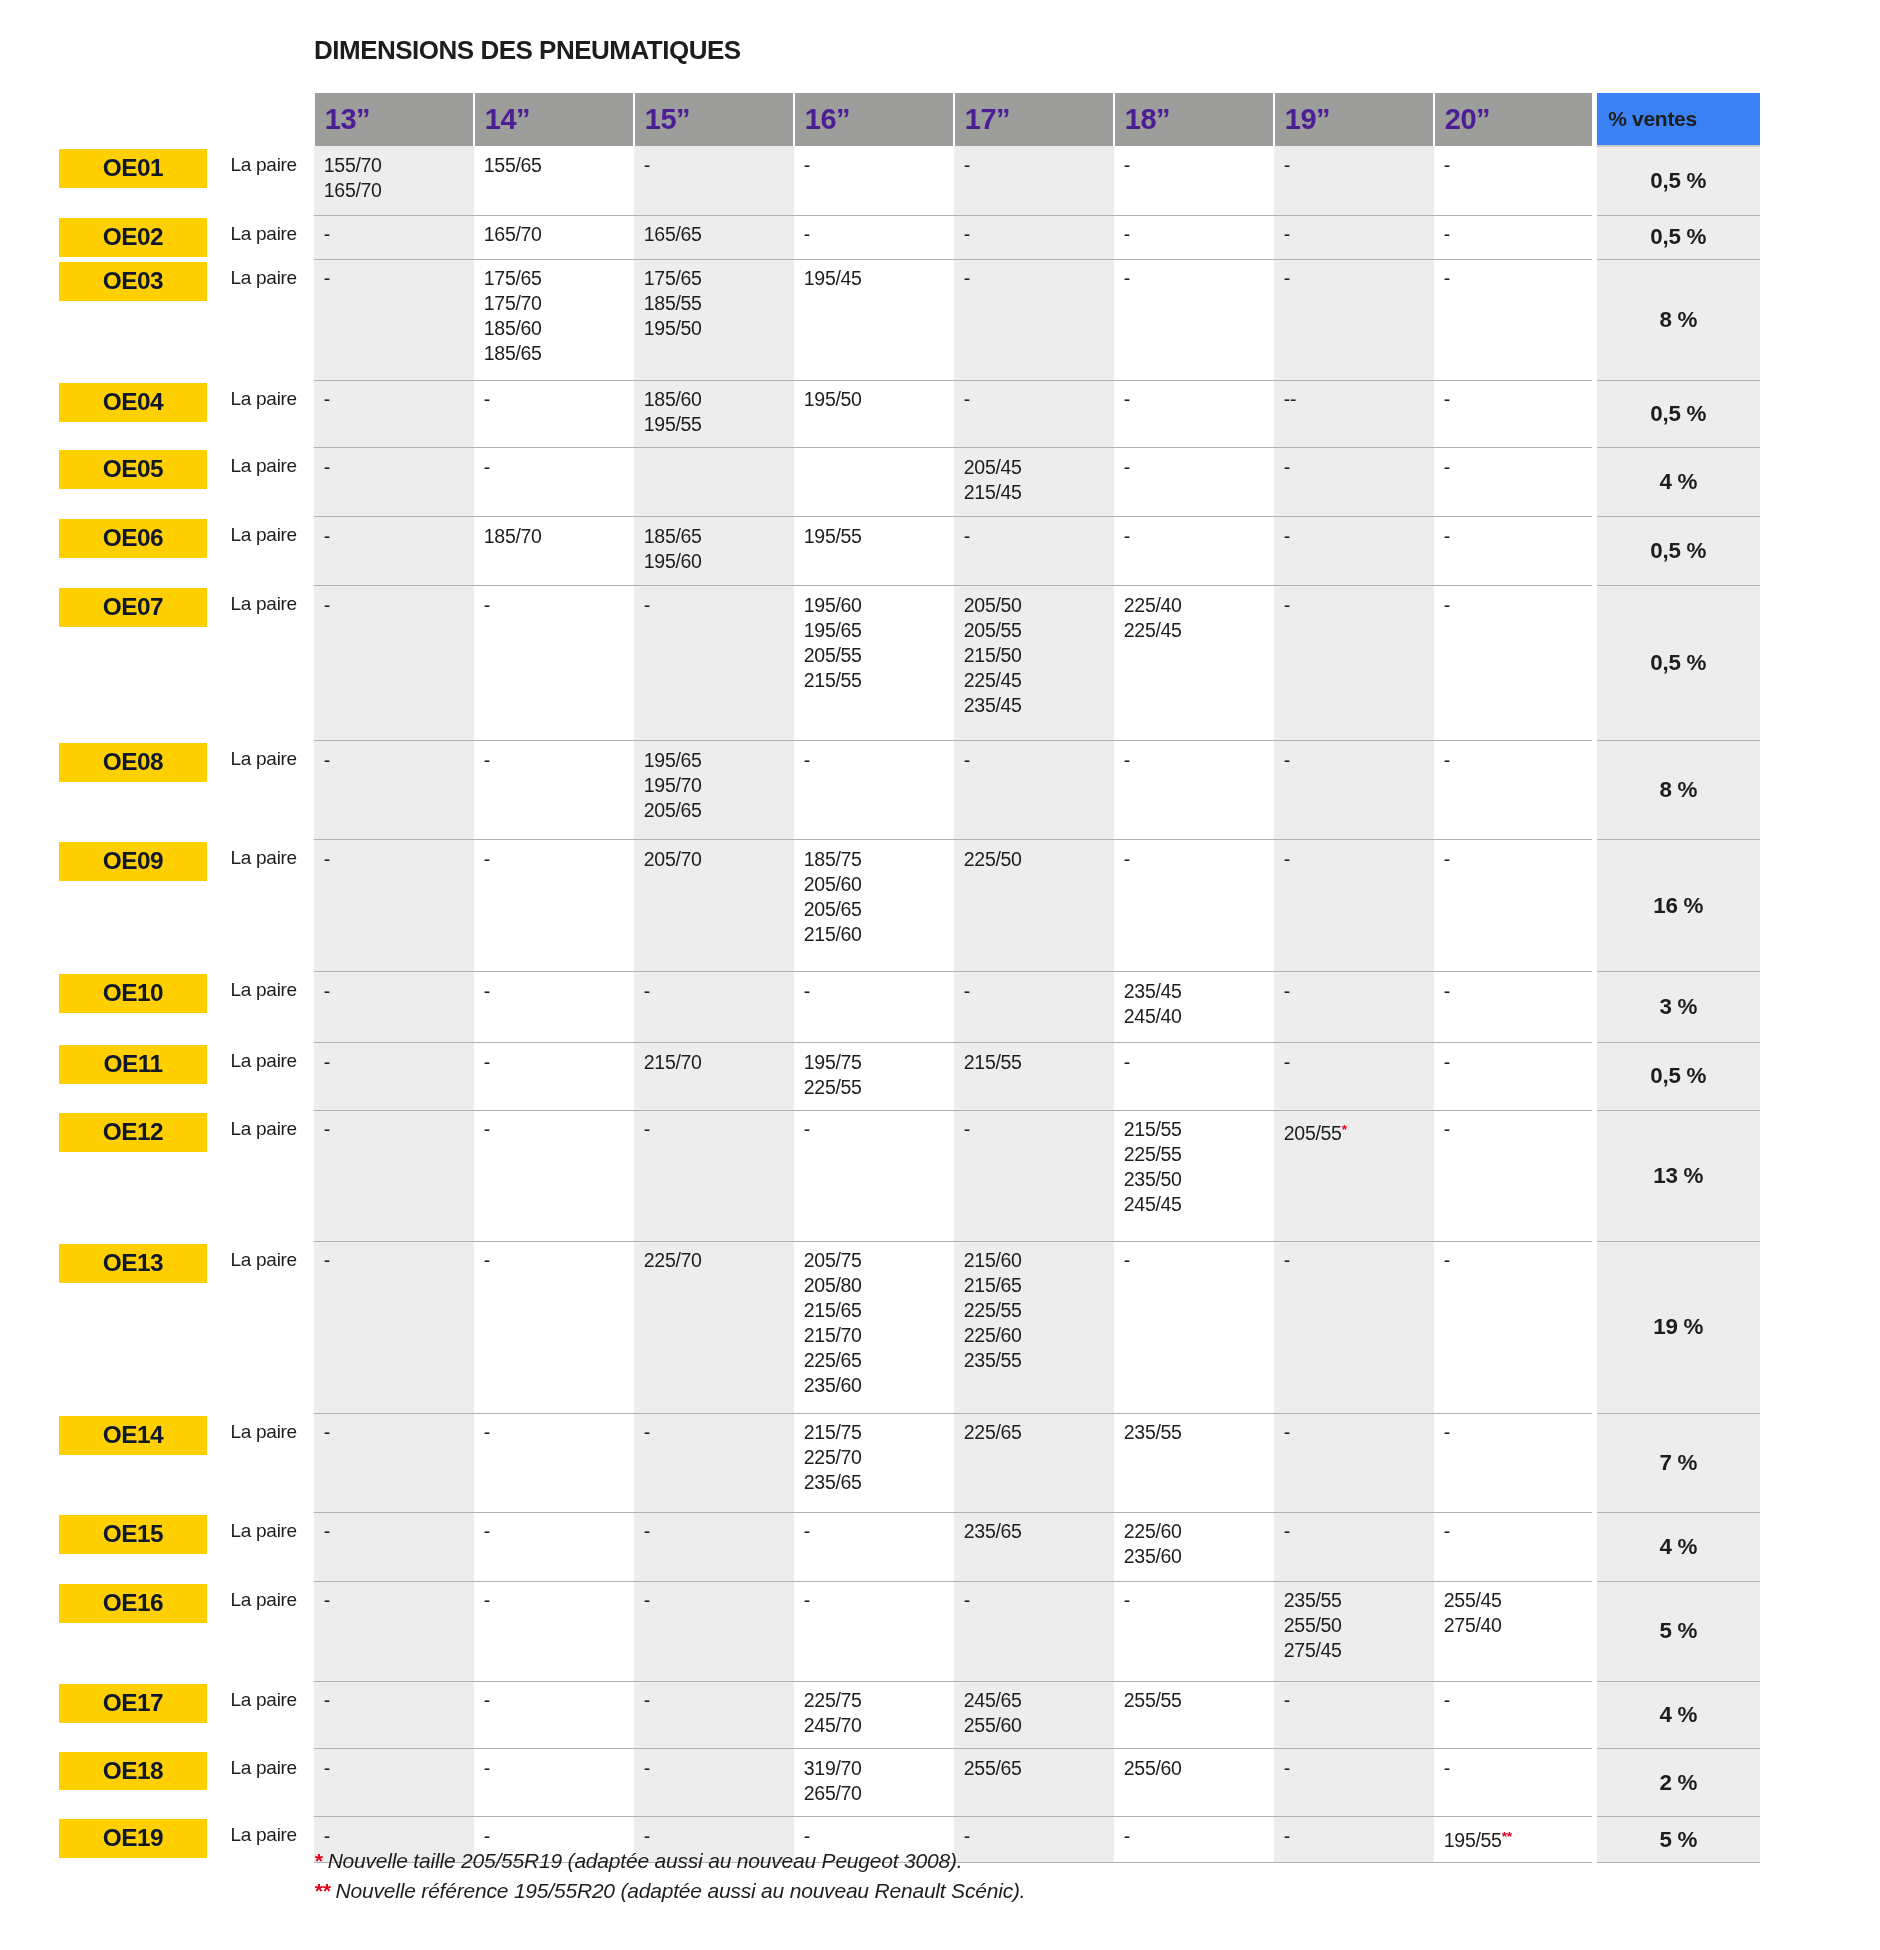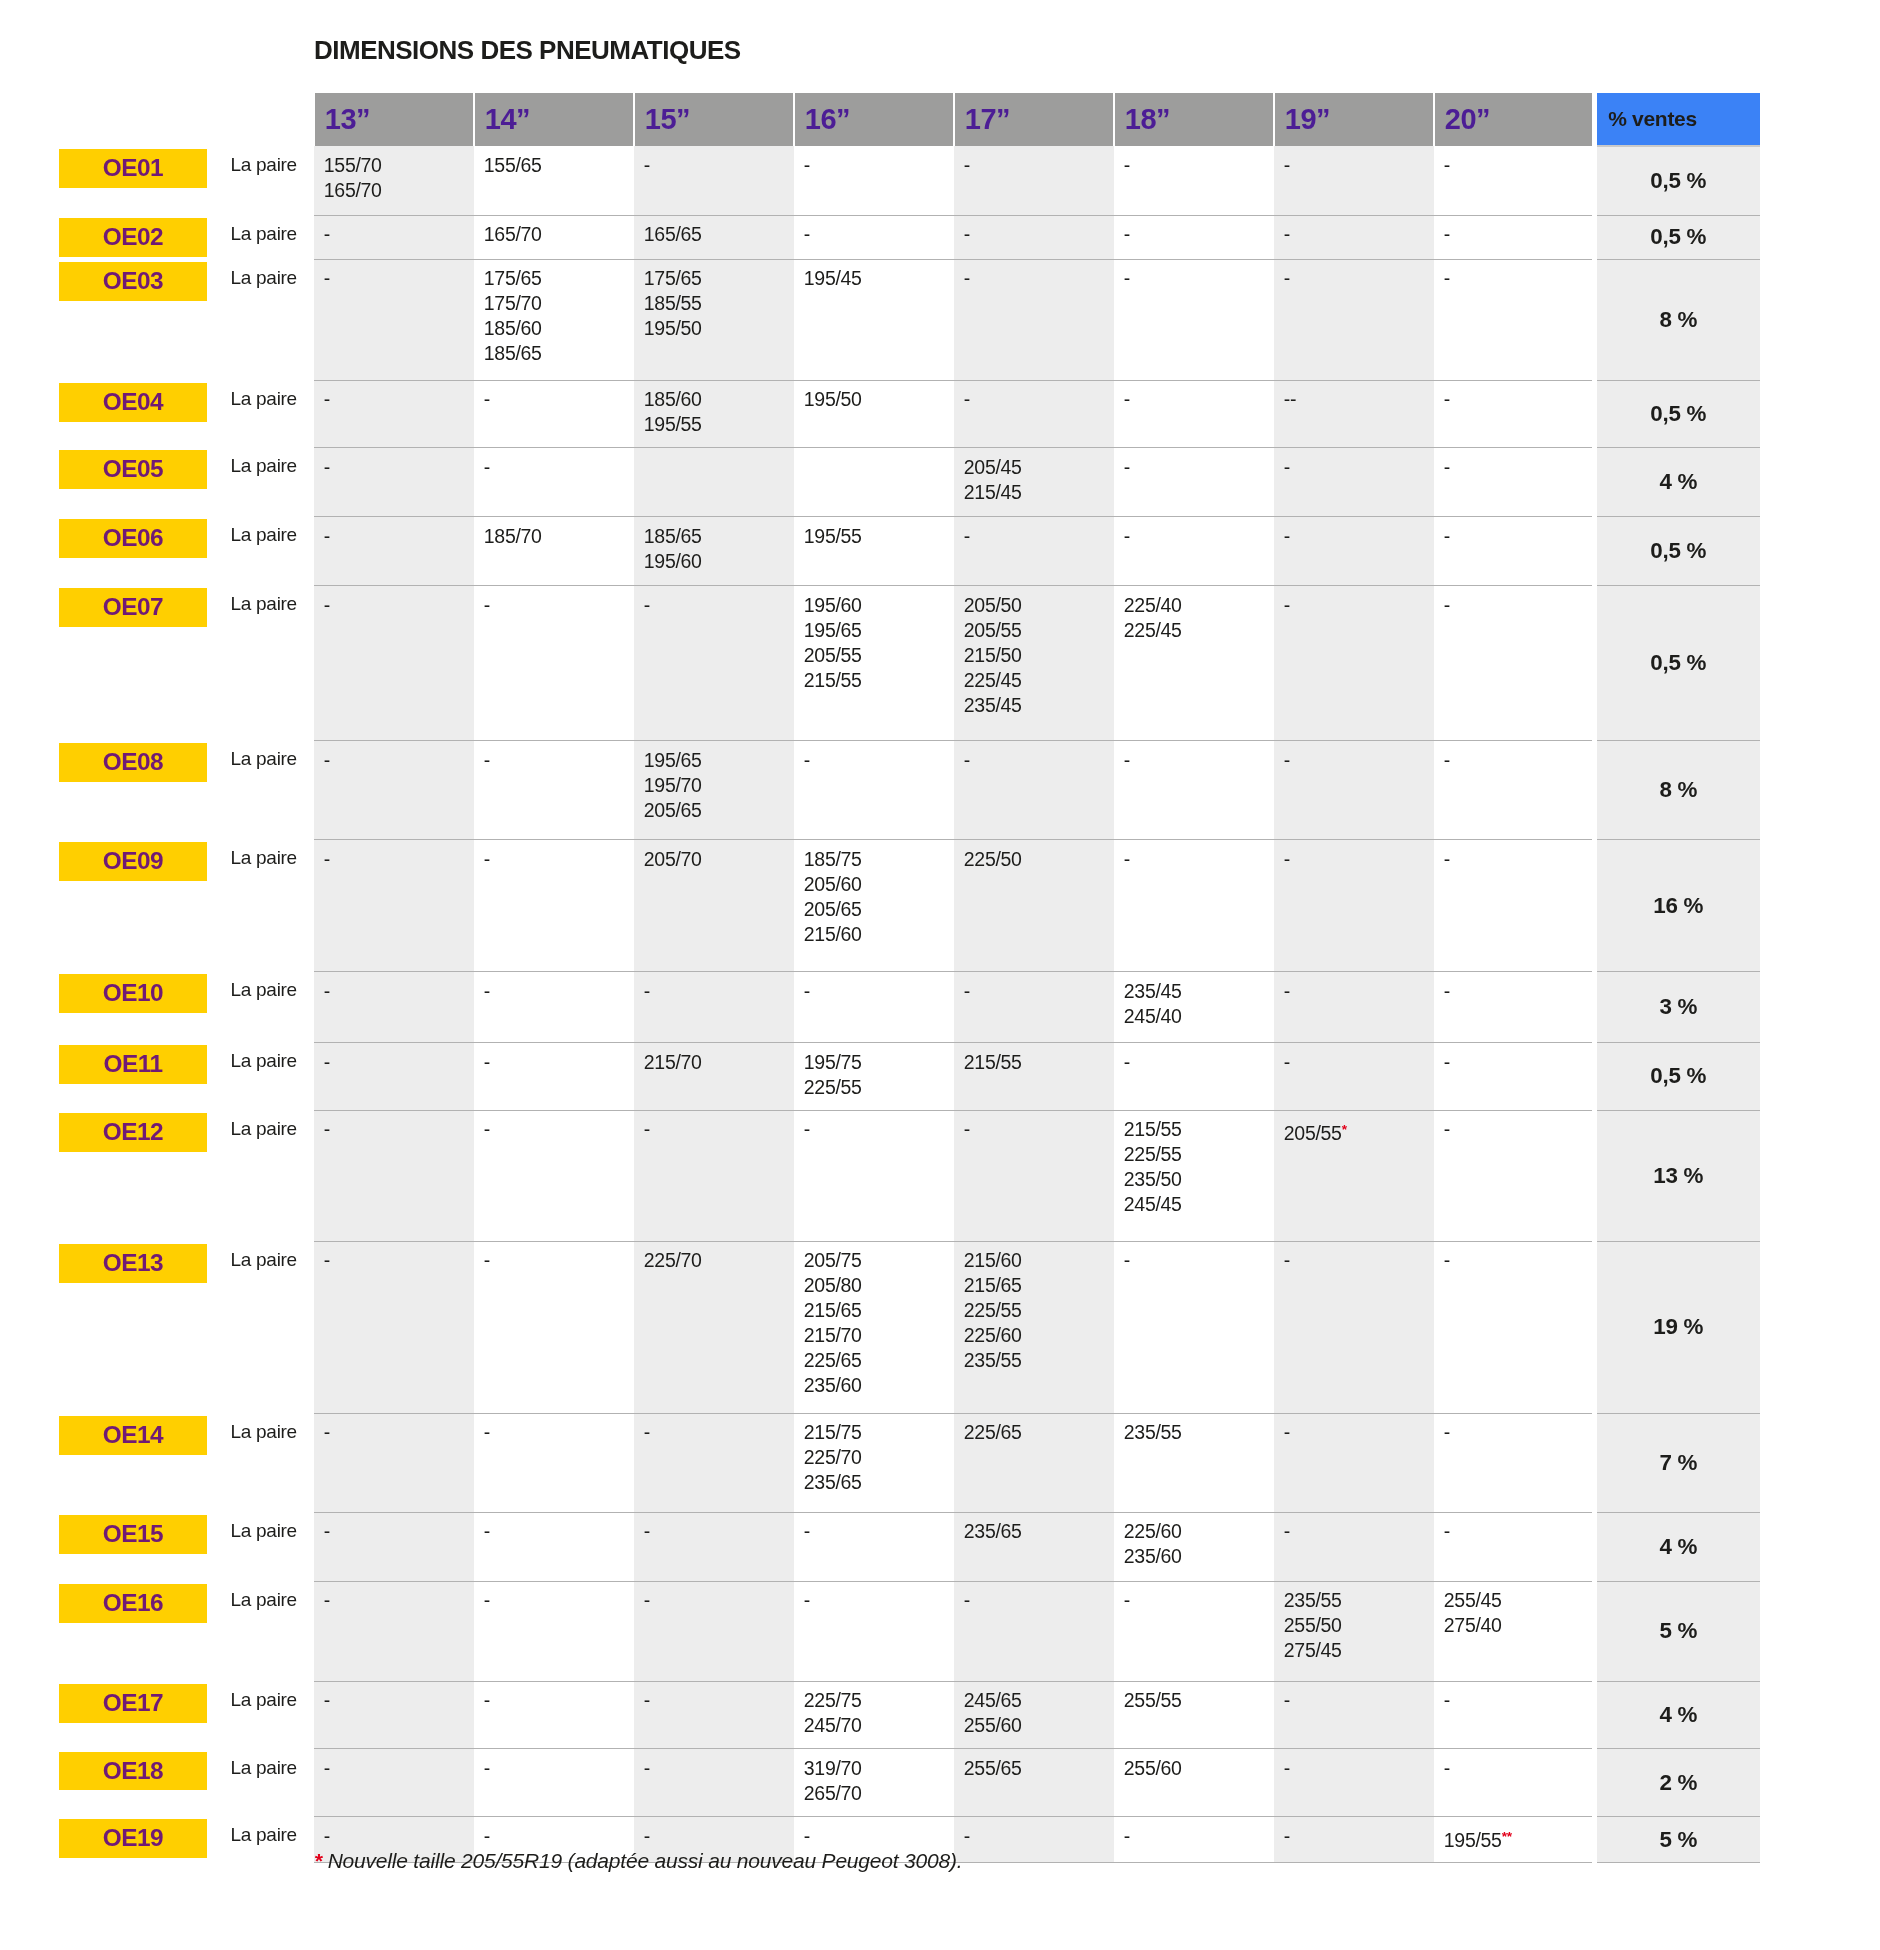--- a/index.html
+++ b/index.html
@@ -40,21 +40,21 @@
   th.pct-h{
     background:#3b82f6;color:var(--ink);text-align:left;font-size:21px;
     padding-left:11.7px;border-left:5.9px solid #fff;
     border-bottom:2px solid #c9c9c9;letter-spacing:-0.3px;
   }
 
   tbody td{vertical-align:top;padding:0;}
   td.badge-cell{padding-top:2.9px;}
   .badge{
     display:block;width:148px;box-sizing:border-box;
-    background:var(--yellow);color:#701a75;
+    background:var(--yellow);color:#0f172a;
     font-size:24.4px;font-weight:700;text-align:center;
     padding:4.9px 0 5.9px 0;letter-spacing:-0.5px;
   }
   td.pair-cell{font-size:19px;padding:7.8px 0 0 15.6px;letter-spacing:-0.3px;}
   td.size-cell{
     font-size:19.5px;line-height:25px;letter-spacing:-0.3px;
     padding:6.8px 0 9.8px 9.8px;
     border-top:1px solid var(--line);
   }
   tbody tr:first-child td.size-cell{border-top:none;}
@@ -742,16 +742,17 @@
           <td class="size-cell">
             <span class="size-line">195/55<span class="star">**</span></span>
           </td>
           <td class="pct-cell">5 %</td>
         </tr>
       </tbody>
   </table>
 
   <div class="footnotes">
     <div class="fn"><span class="fn-marker">*</span> <span class="fn-text">Nouvelle taille 205/55R19 (adaptée aussi au nouveau Peugeot 3008).</span></div>
+    <div class="fn"><span class="fn-marker">**</span> <span class="fn-text">Nouvelle référence 195/55R20 (adaptée aussi au nouveau Renault Scénic).</span></div>
   </div>
 
 </div>
 
 
 </body></html>

